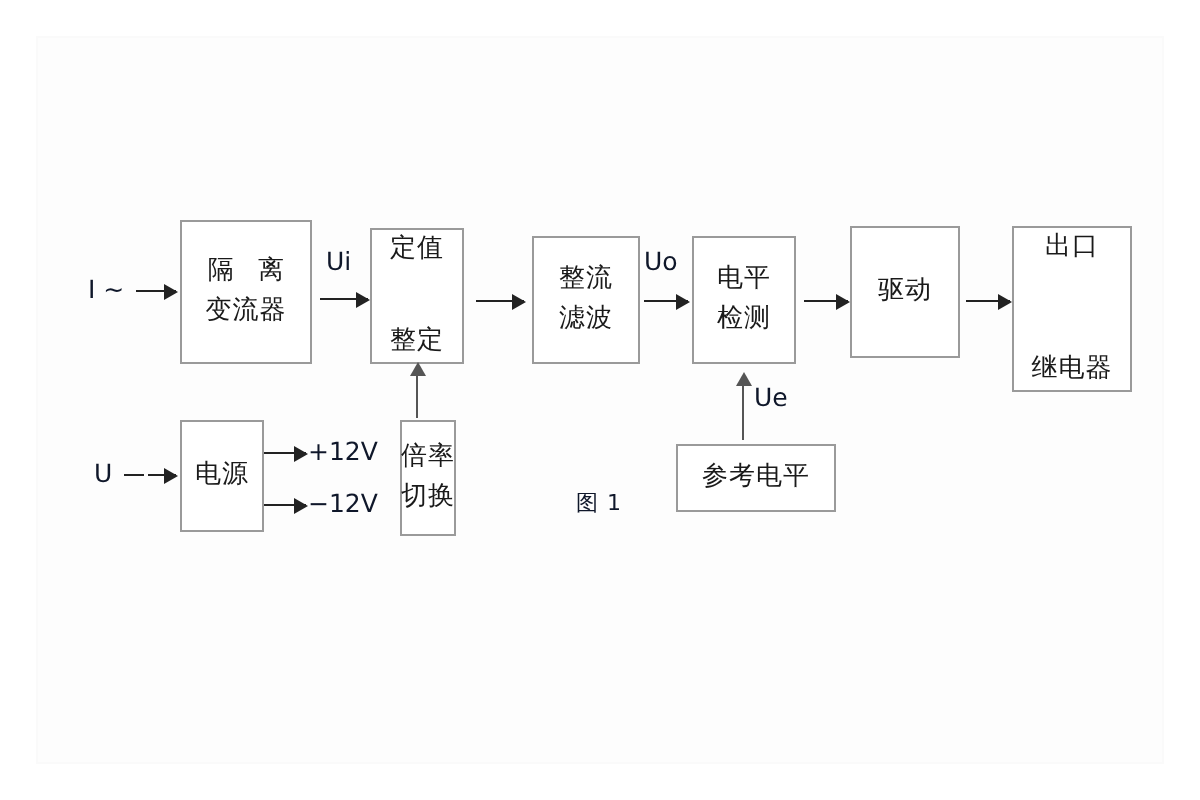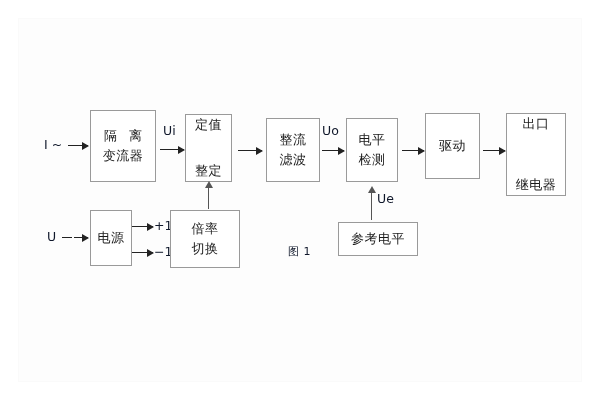--- a/index.html
+++ b/index.html
@@ -152,21 +152,21 @@
   <div class="block" style="left:90px; top:210px; width:42px; height:56px;justify-content:center;">
     <span class="ln">电源</span>
   </div>
 
   <div class="harrow" style="left:132px; top:226px; width:21px;"></div>
   <div class="lbl" style="left:154px; top:220px;">+12V</div>
 
   <div class="harrow" style="left:132px; top:252px; width:21px;"></div>
   <div class="lbl" style="left:154px; top:246px;">−12V</div>
 
-  <div class="block" style="left:170px; top:210px; width:70px; height:58px;">
+  <div class="block" style="left:200px; top:210px; width:28px; height:58px;">
     <span class="ln">倍率</span>
     <span class="ln">切换</span>
   </div>
 
   <div class="varrow" style="left:208px; top:187px; height:22px;"></div>
 
   <div class="block" style="left:338px; top:222px; width:80px; height:34px;">
     <span class="ln">参考电平</span>
   </div>
 

